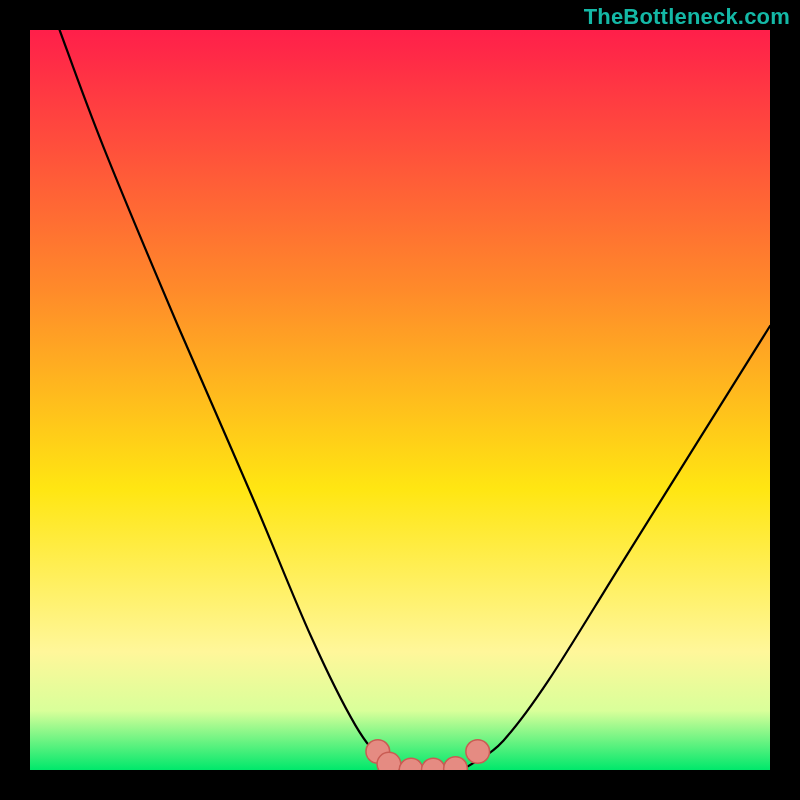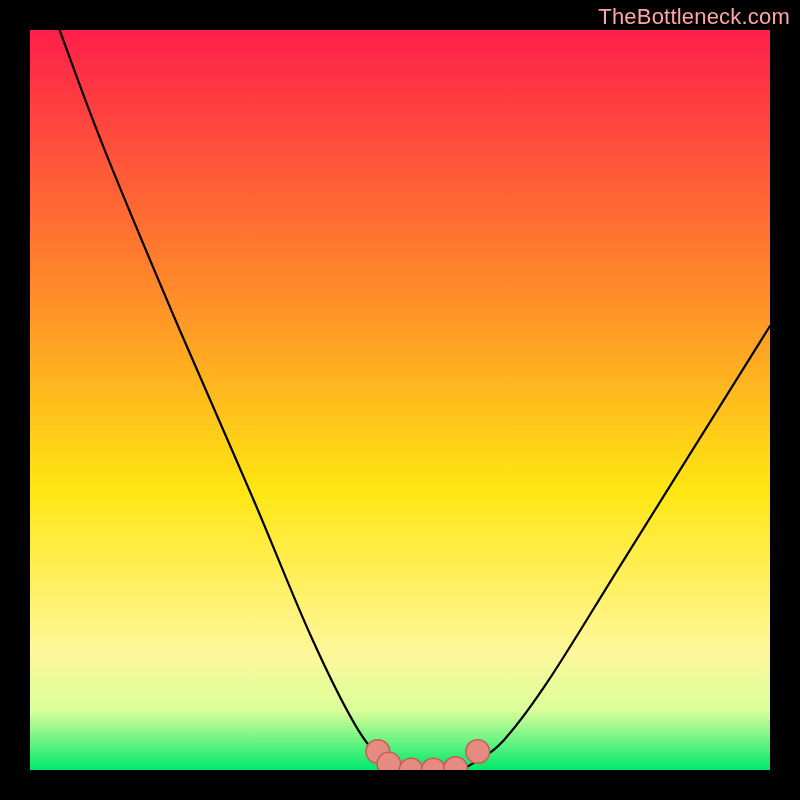--- a/index.html
+++ b/index.html
@@ -23,23 +23,23 @@
     position: absolute;
     top: 30px;
     left: 30px;
     width: 740px;
     height: 740px;
   }
   .watermark {
     position: absolute;
     top: 4px;
     right: 10px;
-    color: #fca5a5;
+    color: #14b8a6;
     font-size: 22px;
-    font-weight: 400;
+    font-weight: 700;
     letter-spacing: 0.2px;
   }
 </style>
 </head>
 <body>
 
 <div class="frame">
   <div class="watermark">TheBottleneck.com</div>
 
   <svg class="plot" viewBox="0 0 740 740" preserveAspectRatio="none">

